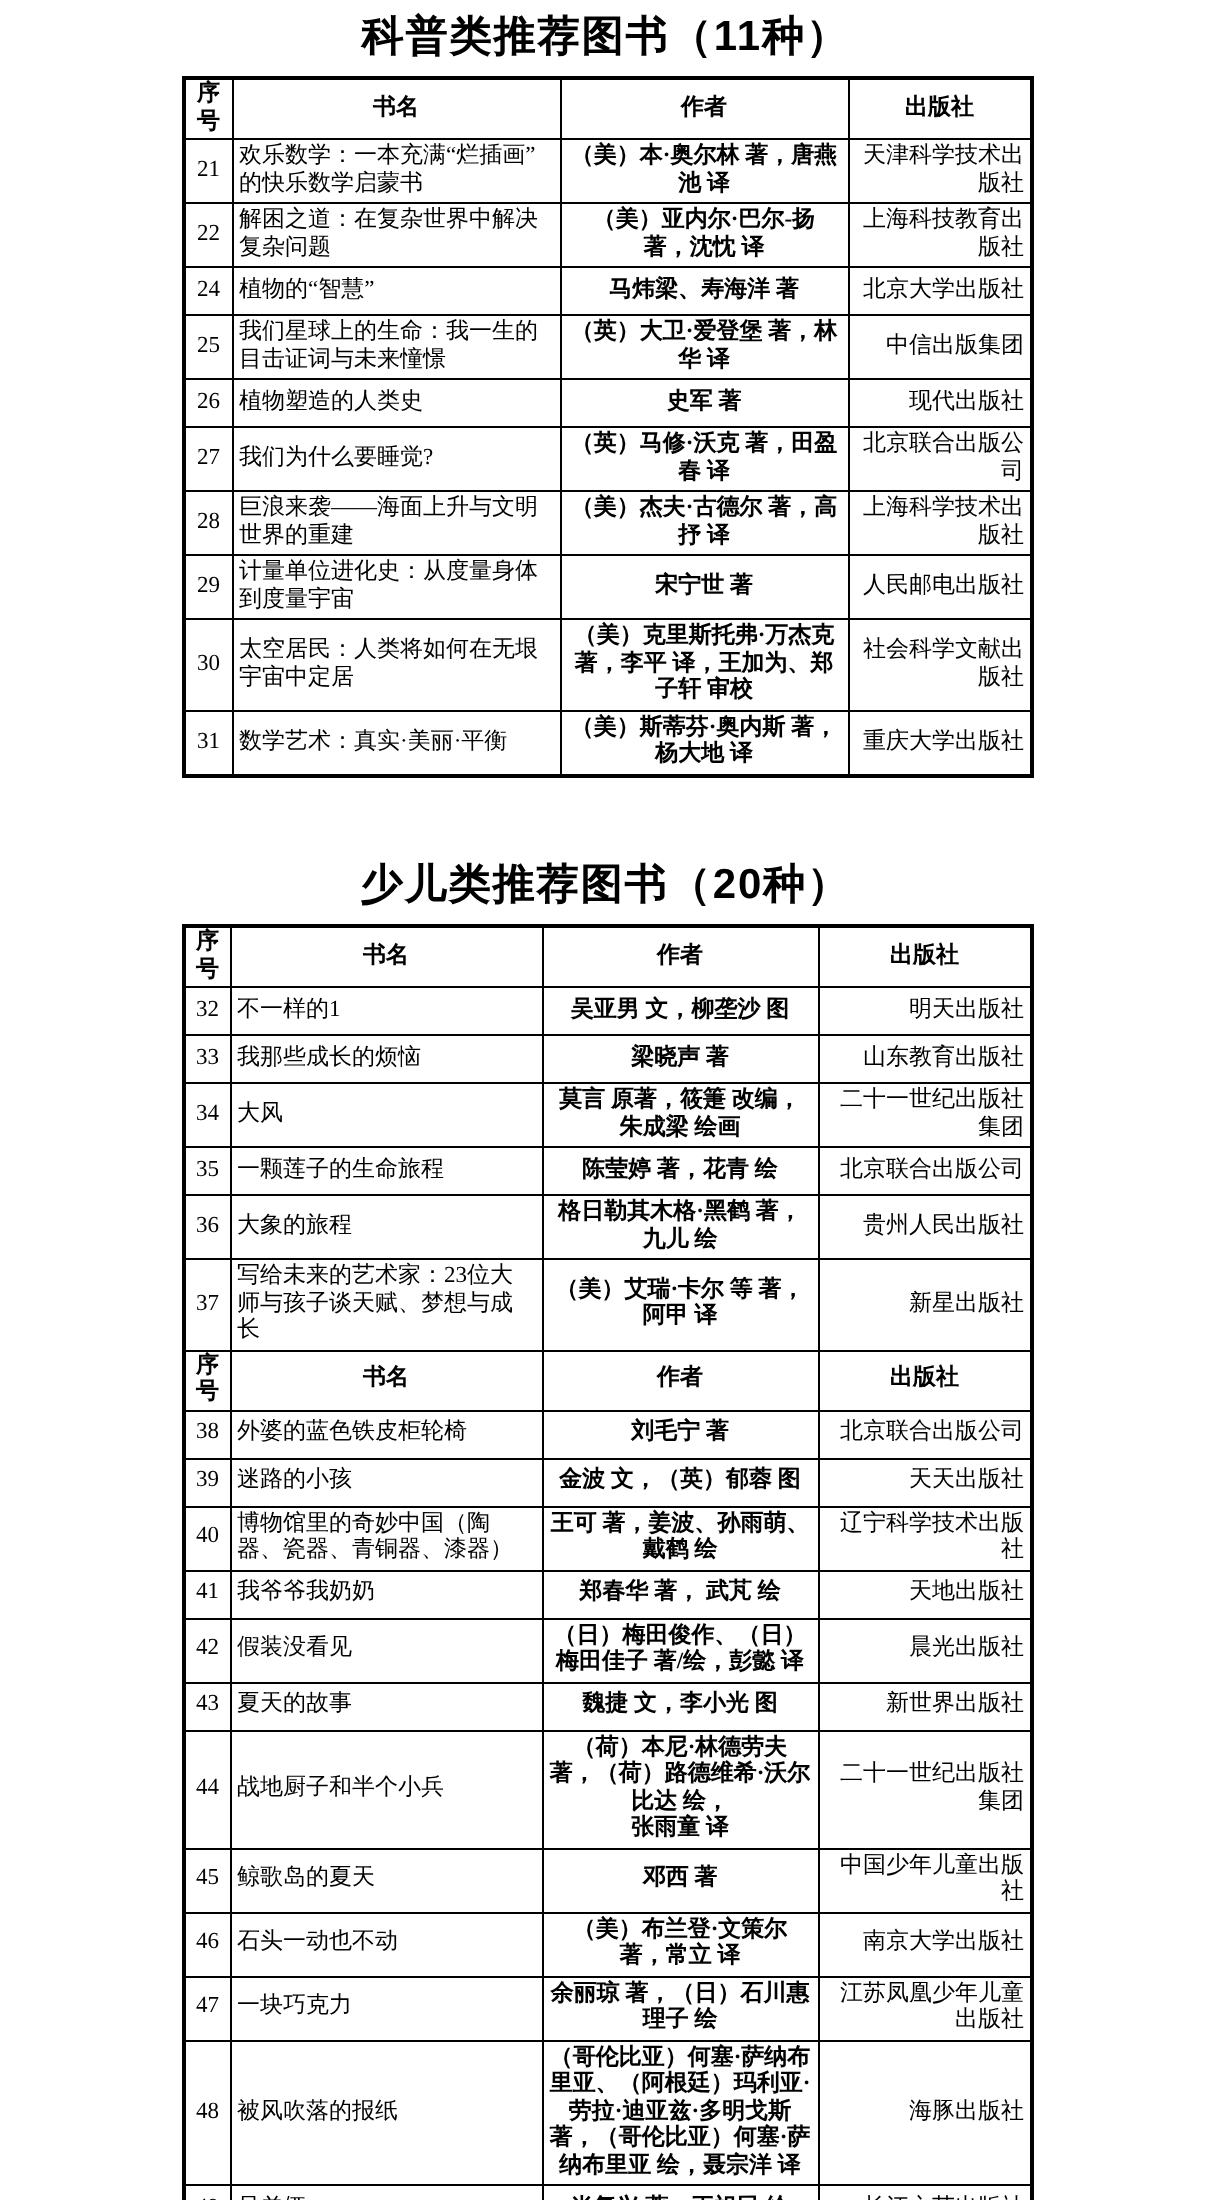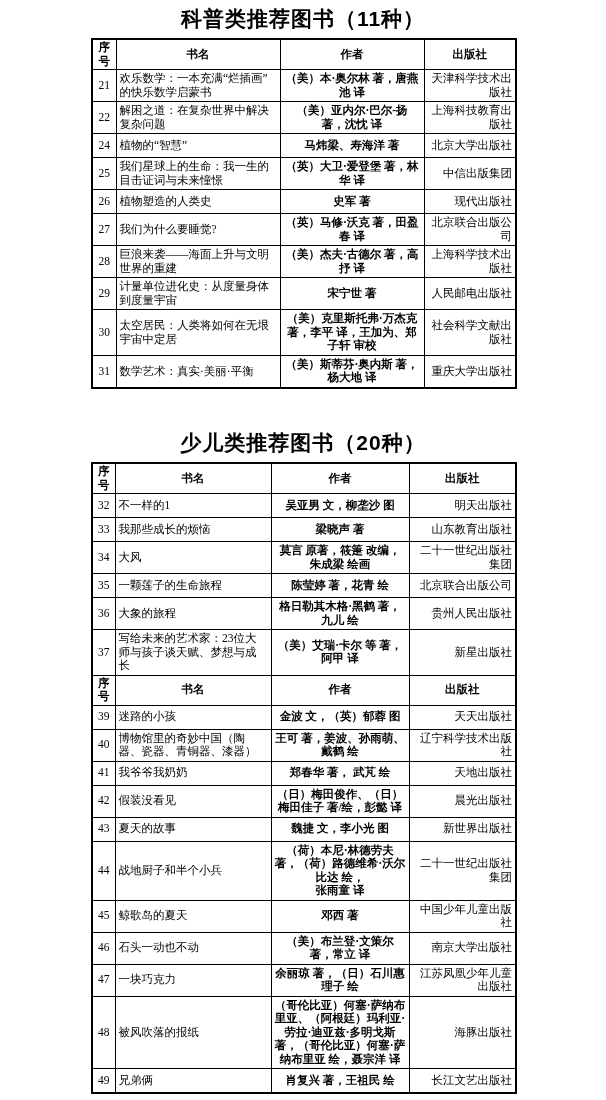--- a/index.html
+++ b/index.html
@@ -204,20 +204,26 @@
         <td class="c-author">（美）艾瑞·卡尔 等 著，阿甲 译</td>
         <td class="c-pub">新星出版社</td>
       </tr>
       <tr>
         <th>序号</th>
         <th>书名</th>
         <th>作者</th>
         <th>出版社</th>
       </tr>
       <tr>
+        <td class="c-no">38</td>
+        <td class="c-book">外婆的蓝色铁皮柜轮椅</td>
+        <td class="c-author">刘毛宁 著</td>
+        <td class="c-pub">北京联合出版公司</td>
+      </tr>
+      <tr>
         <td class="c-no">39</td>
         <td class="c-book">迷路的小孩</td>
         <td class="c-author">金波 文，（英）郁蓉 图</td>
         <td class="c-pub">天天出版社</td>
       </tr>
       <tr>
         <td class="c-no">40</td>
         <td class="c-book">博物馆里的奇妙中国（陶器、瓷器、青铜器、漆器）</td>
         <td class="c-author">王可 著，姜波、孙雨萌、戴鹤 绘</td>
         <td class="c-pub">辽宁科学技术出版社</td>

